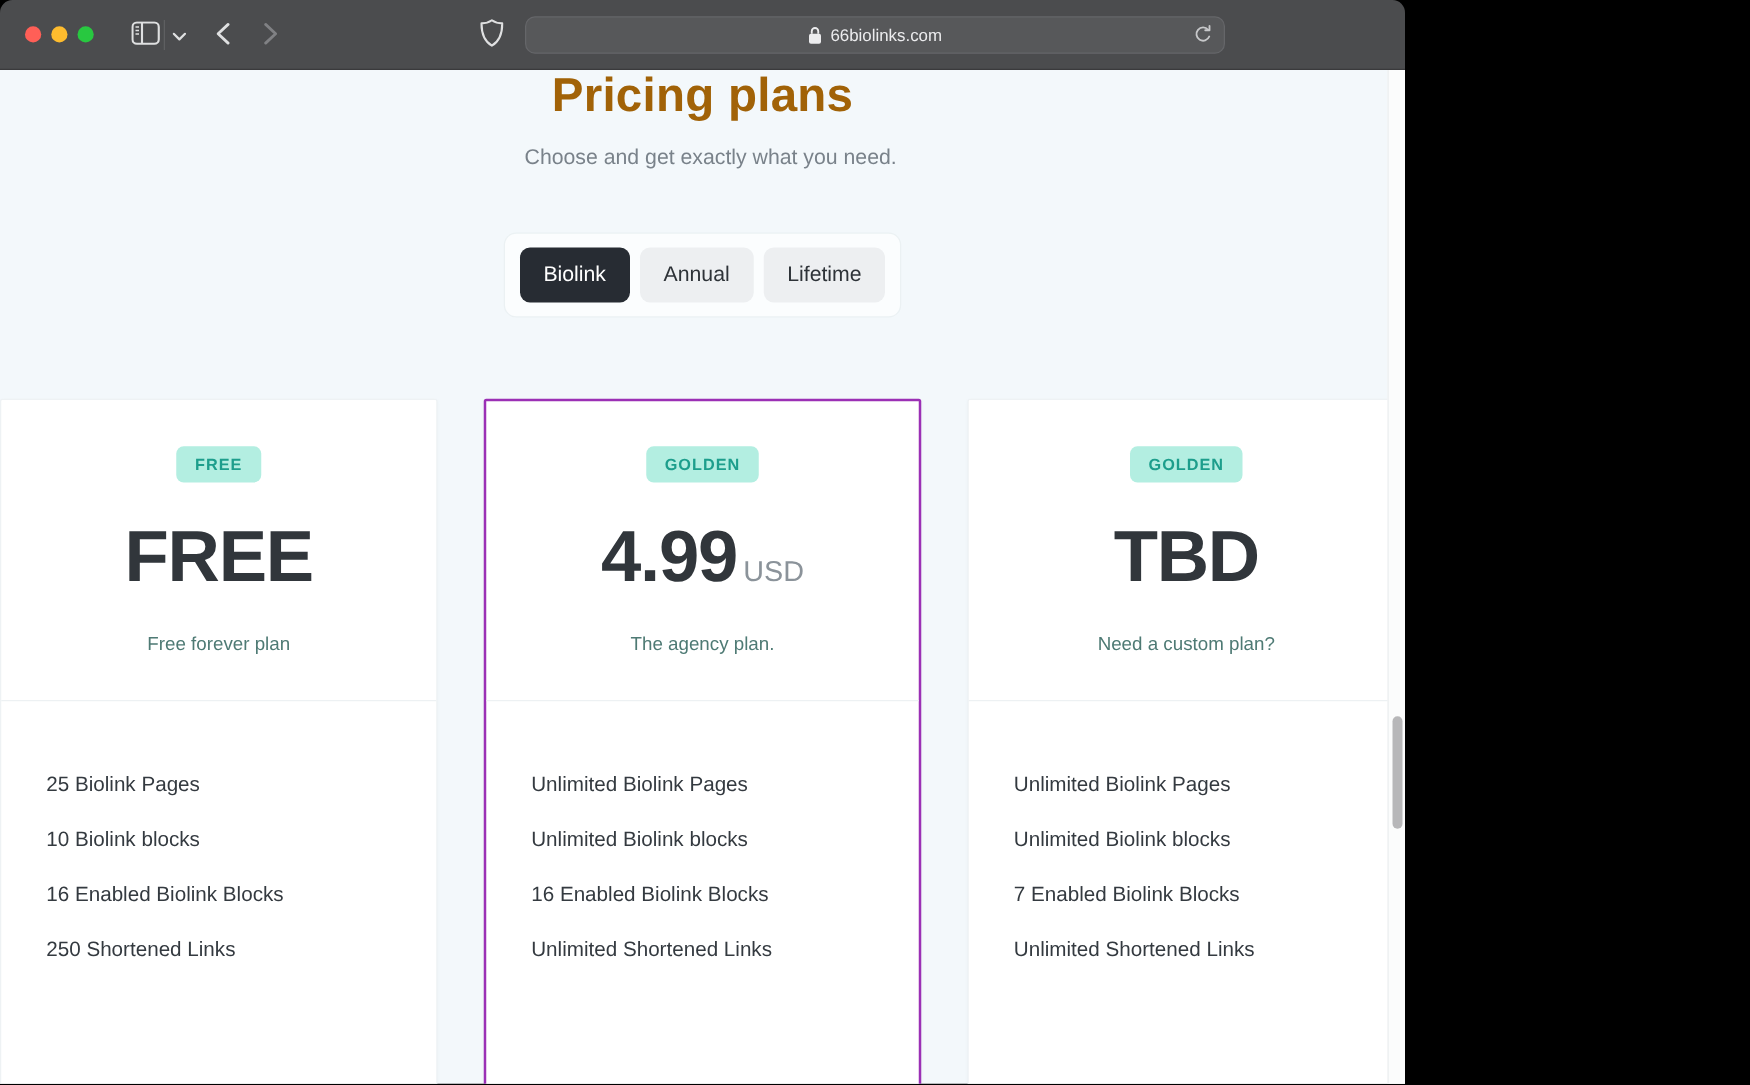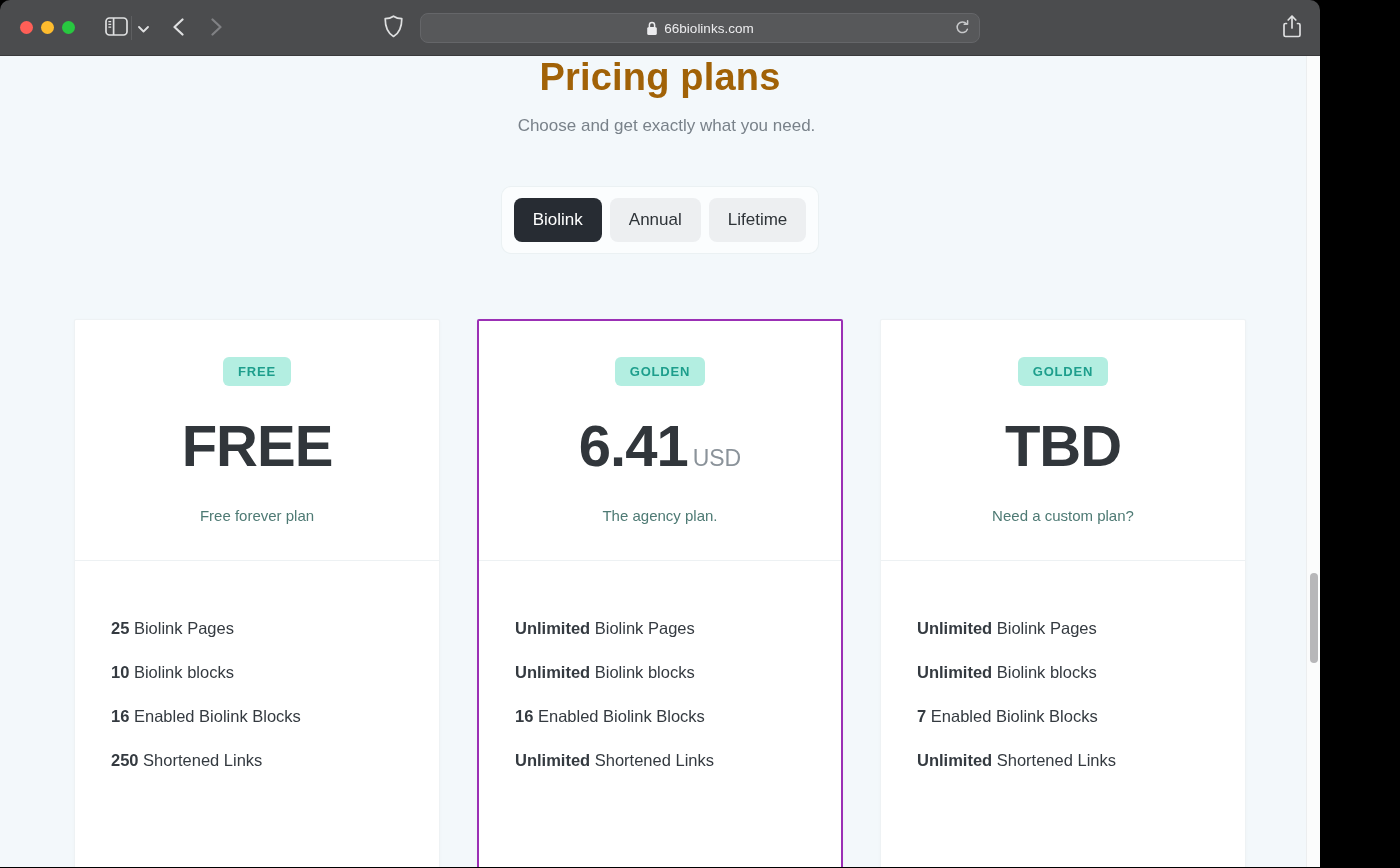--- a/index.html
+++ b/index.html
@@ -1,19 +1,19 @@
 <!DOCTYPE html>
 <html><head>
 <meta charset="utf-8">
 <style>
   * { margin: 0; padding: 0; box-sizing: border-box; }
   html, body { width: 1400px; height: 868px; background: #000; overflow: hidden; }
   body { font-family: "Liberation Sans", "DejaVu Sans", sans-serif; }
 
-  .window { width: 1320px; height: 868px; border-radius: 10px 10px 0 0; overflow: hidden; position: relative; }
+  .window { width: 1124px; height: 868px; border-radius: 10px 10px 0 0; overflow: hidden; position: relative; }
 
   
   .toolbar {
     position: relative; height: 56px; background: #4b4c4e;
     border-bottom: 1px solid #3a3a3c;
   }
   .traffic-lights { position: absolute; left: 20px; top: 21px; display: flex; gap: 8px; }
   .tl { width: 13px; height: 13px; border-radius: 50%; display: inline-block; }
   .tl.red { background: #ff5f57; }
   .tl.yellow { background: #febc2e; }
@@ -70,21 +70,21 @@
     padding: 7px 15px; border-radius: 6px;
   }
   .plan-price { margin-top: 31px; line-height: 1; color: #31363b; }
   .price-main { font-size: 58px; font-weight: 700; letter-spacing: -1px; }
   .price-suffix { font-size: 23px; color: #8b939a; margin-left: 5px; }
   .price-suffix:empty { display: none; }
   .plan-desc { margin-top: 32px; font-size: 15px; color: #4e7a74; padding-bottom: 36px; }
 
   .card-features { padding: 58px 0 20px 36px; text-align: left; }
   .feature-row { font-size: 16.5px; color: #343a40; margin-bottom: 25px; }
-  .feature-row b { font-weight: 700; }
+  .feature-row b { font-weight: 400; }
 
   
   .scrollbar-track {
     position: absolute; right: 0; top: 0; bottom: 0; width: 14px;
     background: #fbfcfc; border-left: 1px solid #eceeef;
   }
   .scrollbar-thumb {
     position: absolute; left: 3px; top: 517px; width: 8px; height: 90px;
     background: #b7b7b9; border-radius: 4px;
   }
@@ -220,21 +220,21 @@
           <div class="feature-row"><b>10</b><span> Biolink blocks</span></div>
           <div class="feature-row"><b>16</b><span> Enabled Biolink Blocks</span></div>
           <div class="feature-row"><b>250</b><span> Shortened Links</span></div>
         </div>
       </div>
 
       <div class="card highlighted">
         <div class="card-header">
           <span class="plan-badge">GOLDEN</span>
           <div class="plan-price">
-            <span class="price-main">6.41</span><span class="price-suffix">USD</span>
+            <span class="price-main">4.99</span><span class="price-suffix">USD</span>
           </div>
           <p class="plan-desc">The agency plan.</p>
         </div>
         <div class="card-features">
           <div class="feature-row"><b>Unlimited</b><span> Biolink Pages</span></div>
           <div class="feature-row"><b>Unlimited</b><span> Biolink blocks</span></div>
           <div class="feature-row"><b>16</b><span> Enabled Biolink Blocks</span></div>
           <div class="feature-row"><b>Unlimited</b><span> Shortened Links</span></div>
         </div>
       </div>

